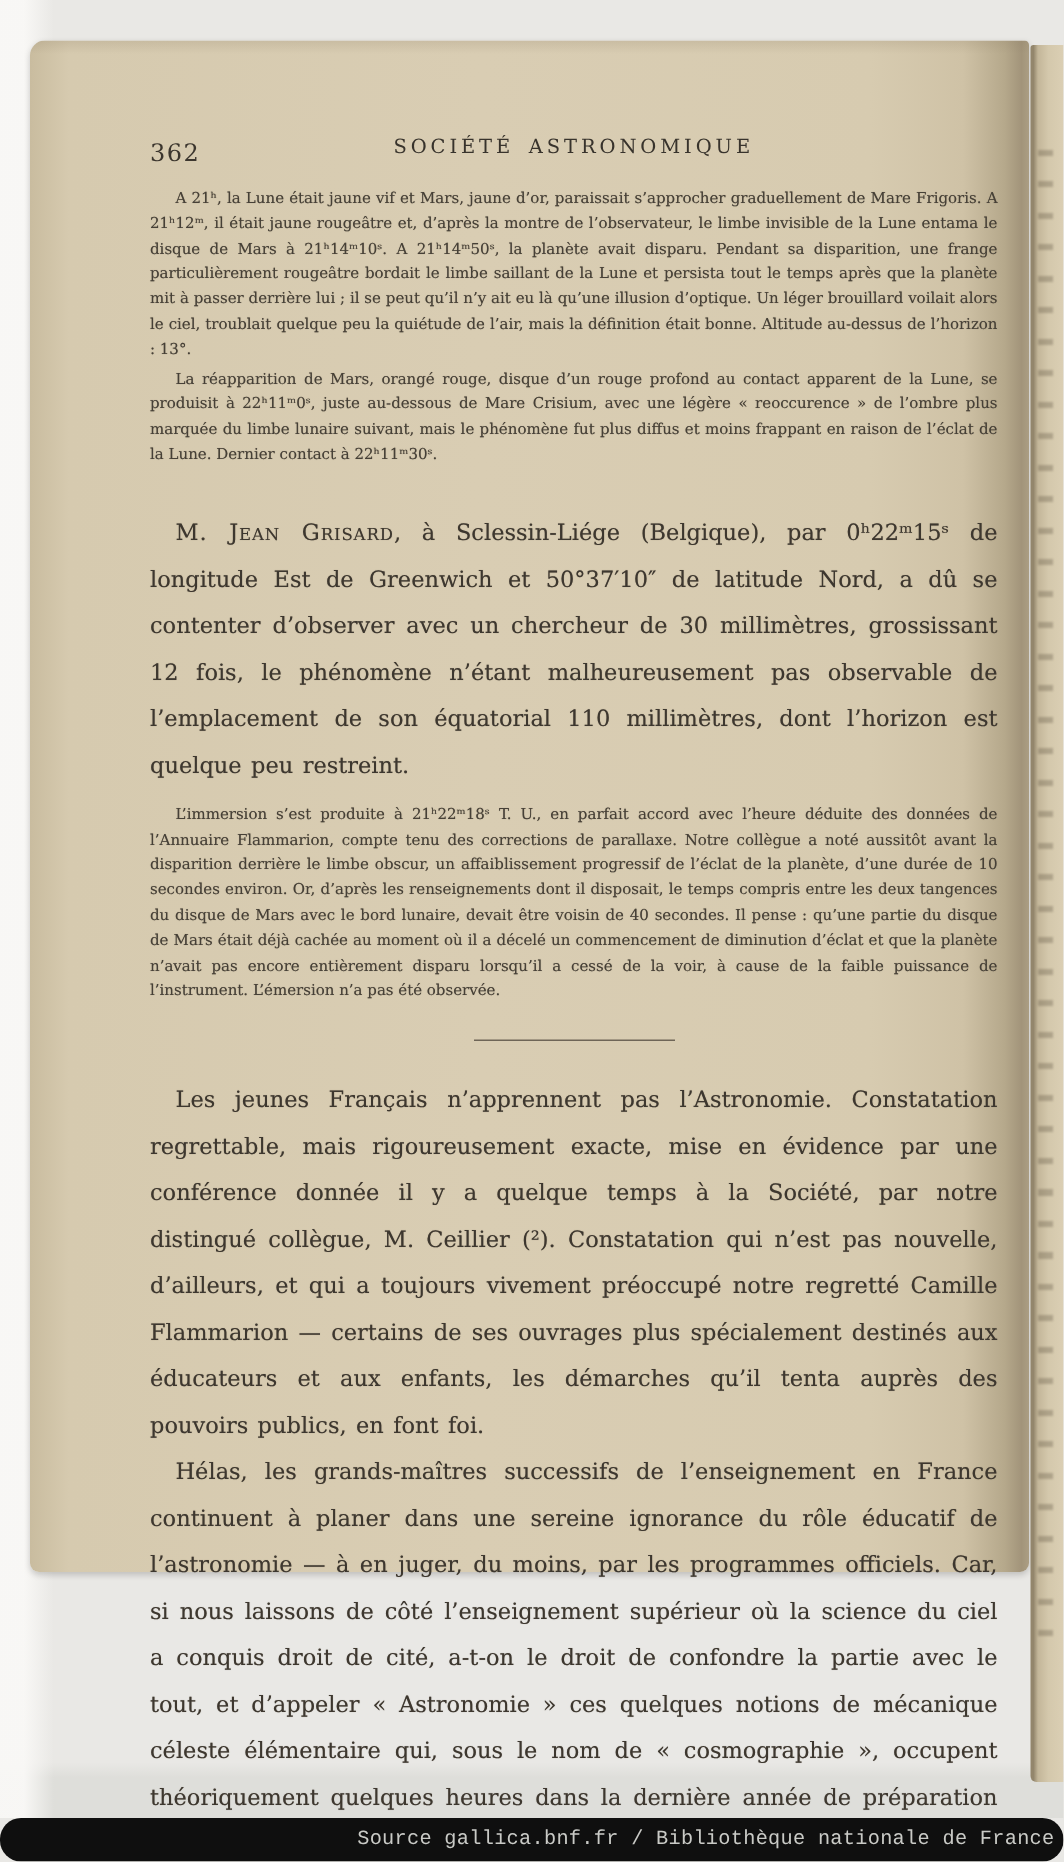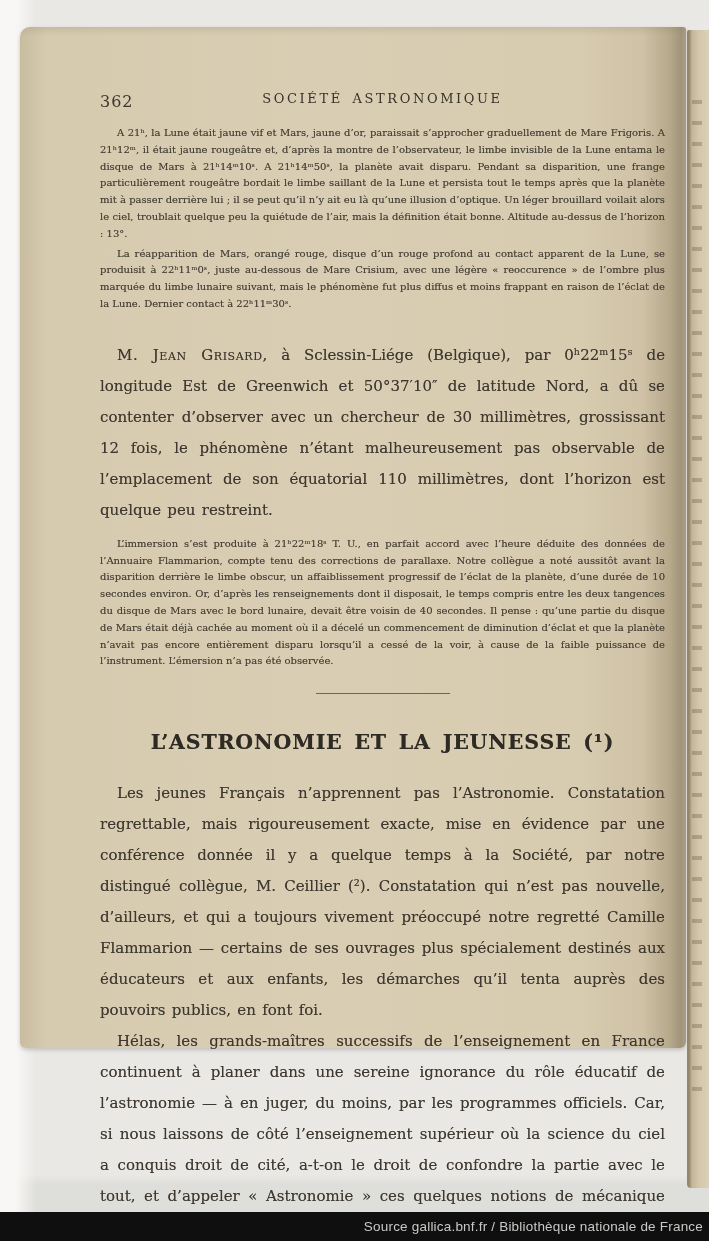--- a/index.html
+++ b/index.html
@@ -65,22 +65,23 @@
   }
   .footnotes { margin-top:14px; }
   .footnote {
     font-size:12.4px; line-height:17.6px; color:#464037;
     text-indent:0; padding-left:16px; text-align:left;
   }
   .footer-bar {
     position:absolute; left:0; bottom:0; width:709px; height:29px;
     background:#0f0f0f; box-sizing:border-box;
     display:flex; align-items:center; justify-content:flex-end; padding-right:6px;
-    font-family:Liberation Sans, sans-serif; font-size:13.5px; letter-spacing:.2px;
+    font-family:Liberation Mono, monospace; font-size:13.5px; letter-spacing:.2px;
     color:#c9cac6;
+    border-radius:14px;
   }
 </style>
 </head>
 <body>
 
 <div class="scan-bg">
   <div class="page">
     <div class="page-inner">
 
       <div class="running-header">
@@ -91,21 +92,20 @@
       <p class="small mb3">A 21ʰ, la Lune était jaune vif et Mars, jaune d’or, paraissait s’approcher graduellement de Mare Frigoris. A 21ʰ12ᵐ, il était jaune rougeâtre et, d’après la montre de l’observateur, le limbe invisible de la Lune entama le disque de Mars à 21ʰ14ᵐ10ˢ. A 21ʰ14ᵐ50ˢ, la planète avait disparu. Pendant sa disparition, une frange particulièrement rougeâtre bordait le limbe saillant de la Lune et persista tout le temps après que la planète mit à passer derrière lui ; il se peut qu’il n’y ait eu là qu’une illusion d’optique. Un léger brouillard voilait alors le ciel, troublait quelque peu la quiétude de l’air, mais la définition était bonne. Altitude au-dessus de l’horizon : 13°.</p>
 
       <p class="small mb13">La réapparition de Mars, orangé rouge, disque d’un rouge profond au contact apparent de la Lune, se produisit à 22ʰ11ᵐ0ˢ, juste au-dessous de Mare Crisium, avec une légère « reoccurence » de l’ombre plus marquée du limbe lunaire suivant, mais le phénomène fut plus diffus et moins frappant en raison de l’éclat de la Lune. Dernier contact à 22ʰ11ᵐ30ˢ.</p>
 
       <p class="large mb10"><span class="smallcaps">M. Jean Grisard</span><span>, à Sclessin-Liége (Belgique), par 0ʰ22ᵐ15ˢ de longitude Est de Greenwich et 50°37′10″ de latitude Nord, a dû se contenter d’observer avec un chercheur de 30 millimètres, grossissant 12 fois, le phénomène n’étant malheureusement pas observable de l’emplacement de son équatorial 110 millimètres, dont l’horizon est quelque peu restreint.</span></p>
 
       <p class="small"><span>L’immersion s’est produite à 21ʰ22ᵐ18ˢ T. U., en parfait accord avec l’heure déduite des données de l’</span><span class="italic">Annuaire Flammarion</span><span>, compte tenu des corrections de parallaxe. Notre collègue a noté aussitôt avant la disparition derrière le limbe obscur, un affaiblissement progressif de l’éclat de la planète, d’une durée de 10 secondes environ. Or, d’après les renseignements dont il disposait, le temps compris entre les deux tangences du disque de Mars avec le bord lunaire, devait être voisin de 40 secondes. Il pense : qu’une partie du disque de Mars était déjà cachée au moment où il a décelé un commencement de diminution d’éclat et que la planète n’avait pas encore entièrement disparu lorsqu’il a cessé de la voir, à cause de la faible puissance de l’instrument. L’émersion n’a pas été observée.</span></p>
 
       <div class="separator"></div>
 
-      <h1 class="article-title">L’ASTRONOMIE ET LA JEUNESSE (¹)</h1>
 
       <p class="large mt24">Les jeunes Français n’apprennent pas l’Astronomie. Constatation regrettable, mais rigoureusement exacte, mise en évidence par une conférence donnée il y a quelque temps à la Société, par notre distingué collègue, M. Ceillier (²). Constatation qui n’est pas nouvelle, d’ailleurs, et qui a toujours vivement préoccupé notre regretté Camille Flammarion — certains de ses ouvrages plus spécialement destinés aux éducateurs et aux enfants, les démarches qu’il tenta auprès des pouvoirs publics, en font foi.</p>
 
       <p class="large">Hélas, les grands-maîtres successifs de l’enseignement en France continuent à planer dans une sereine ignorance du rôle éducatif de l’astronomie — à en juger, du moins, par les programmes officiels. Car, si nous laissons de côté l’enseignement supérieur où la science du ciel a conquis droit de cité, a-t-on le droit de confondre la partie avec le tout, et d’appeler « Astronomie » ces quelques notions de mécanique céleste élémentaire qui, sous le nom de « cosmographie », occupent théoriquement quelques heures dans la dernière année de préparation au baccalauréat ou au brevet supérieur ? Il est peu vraisem-</p>
 
       <div class="footnotes">
         <p class="footnote">(¹) Conférence faite à la séance du 6 décembre 1933 et mise à jour en juin 1934.</p>
         <p class="footnote"><span>(²)</span>
           <span class="italic">L’Astronomie,</span>
           <span>octobre et novembre 1933.</span></p>

